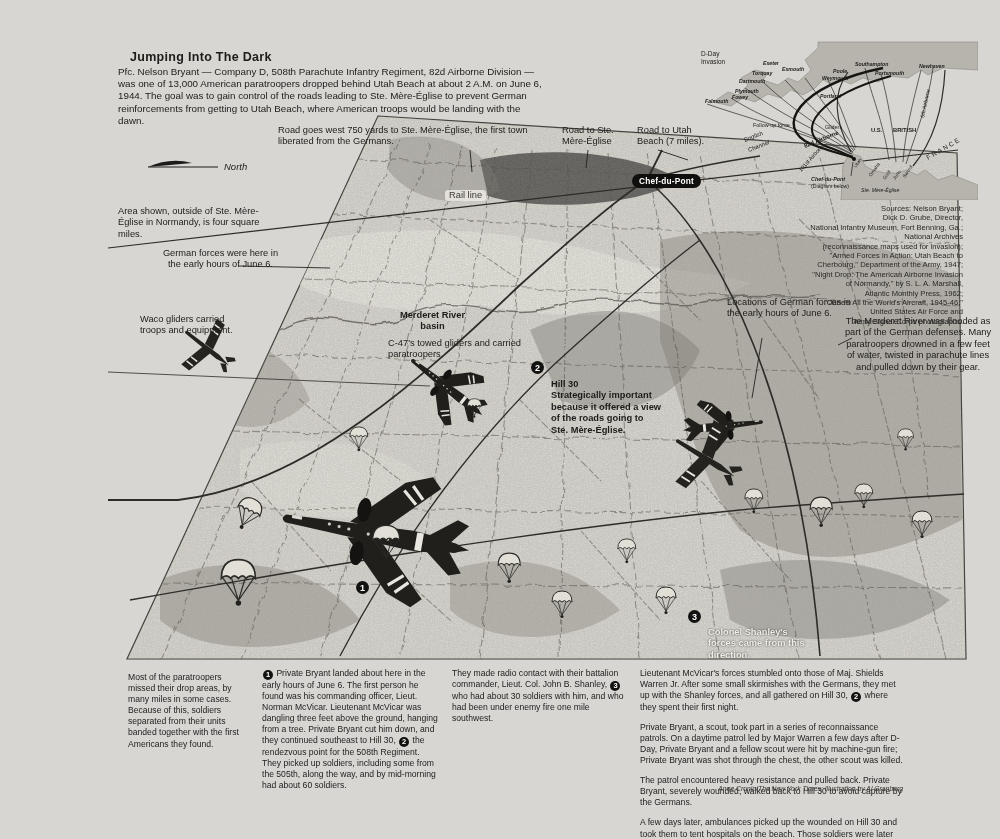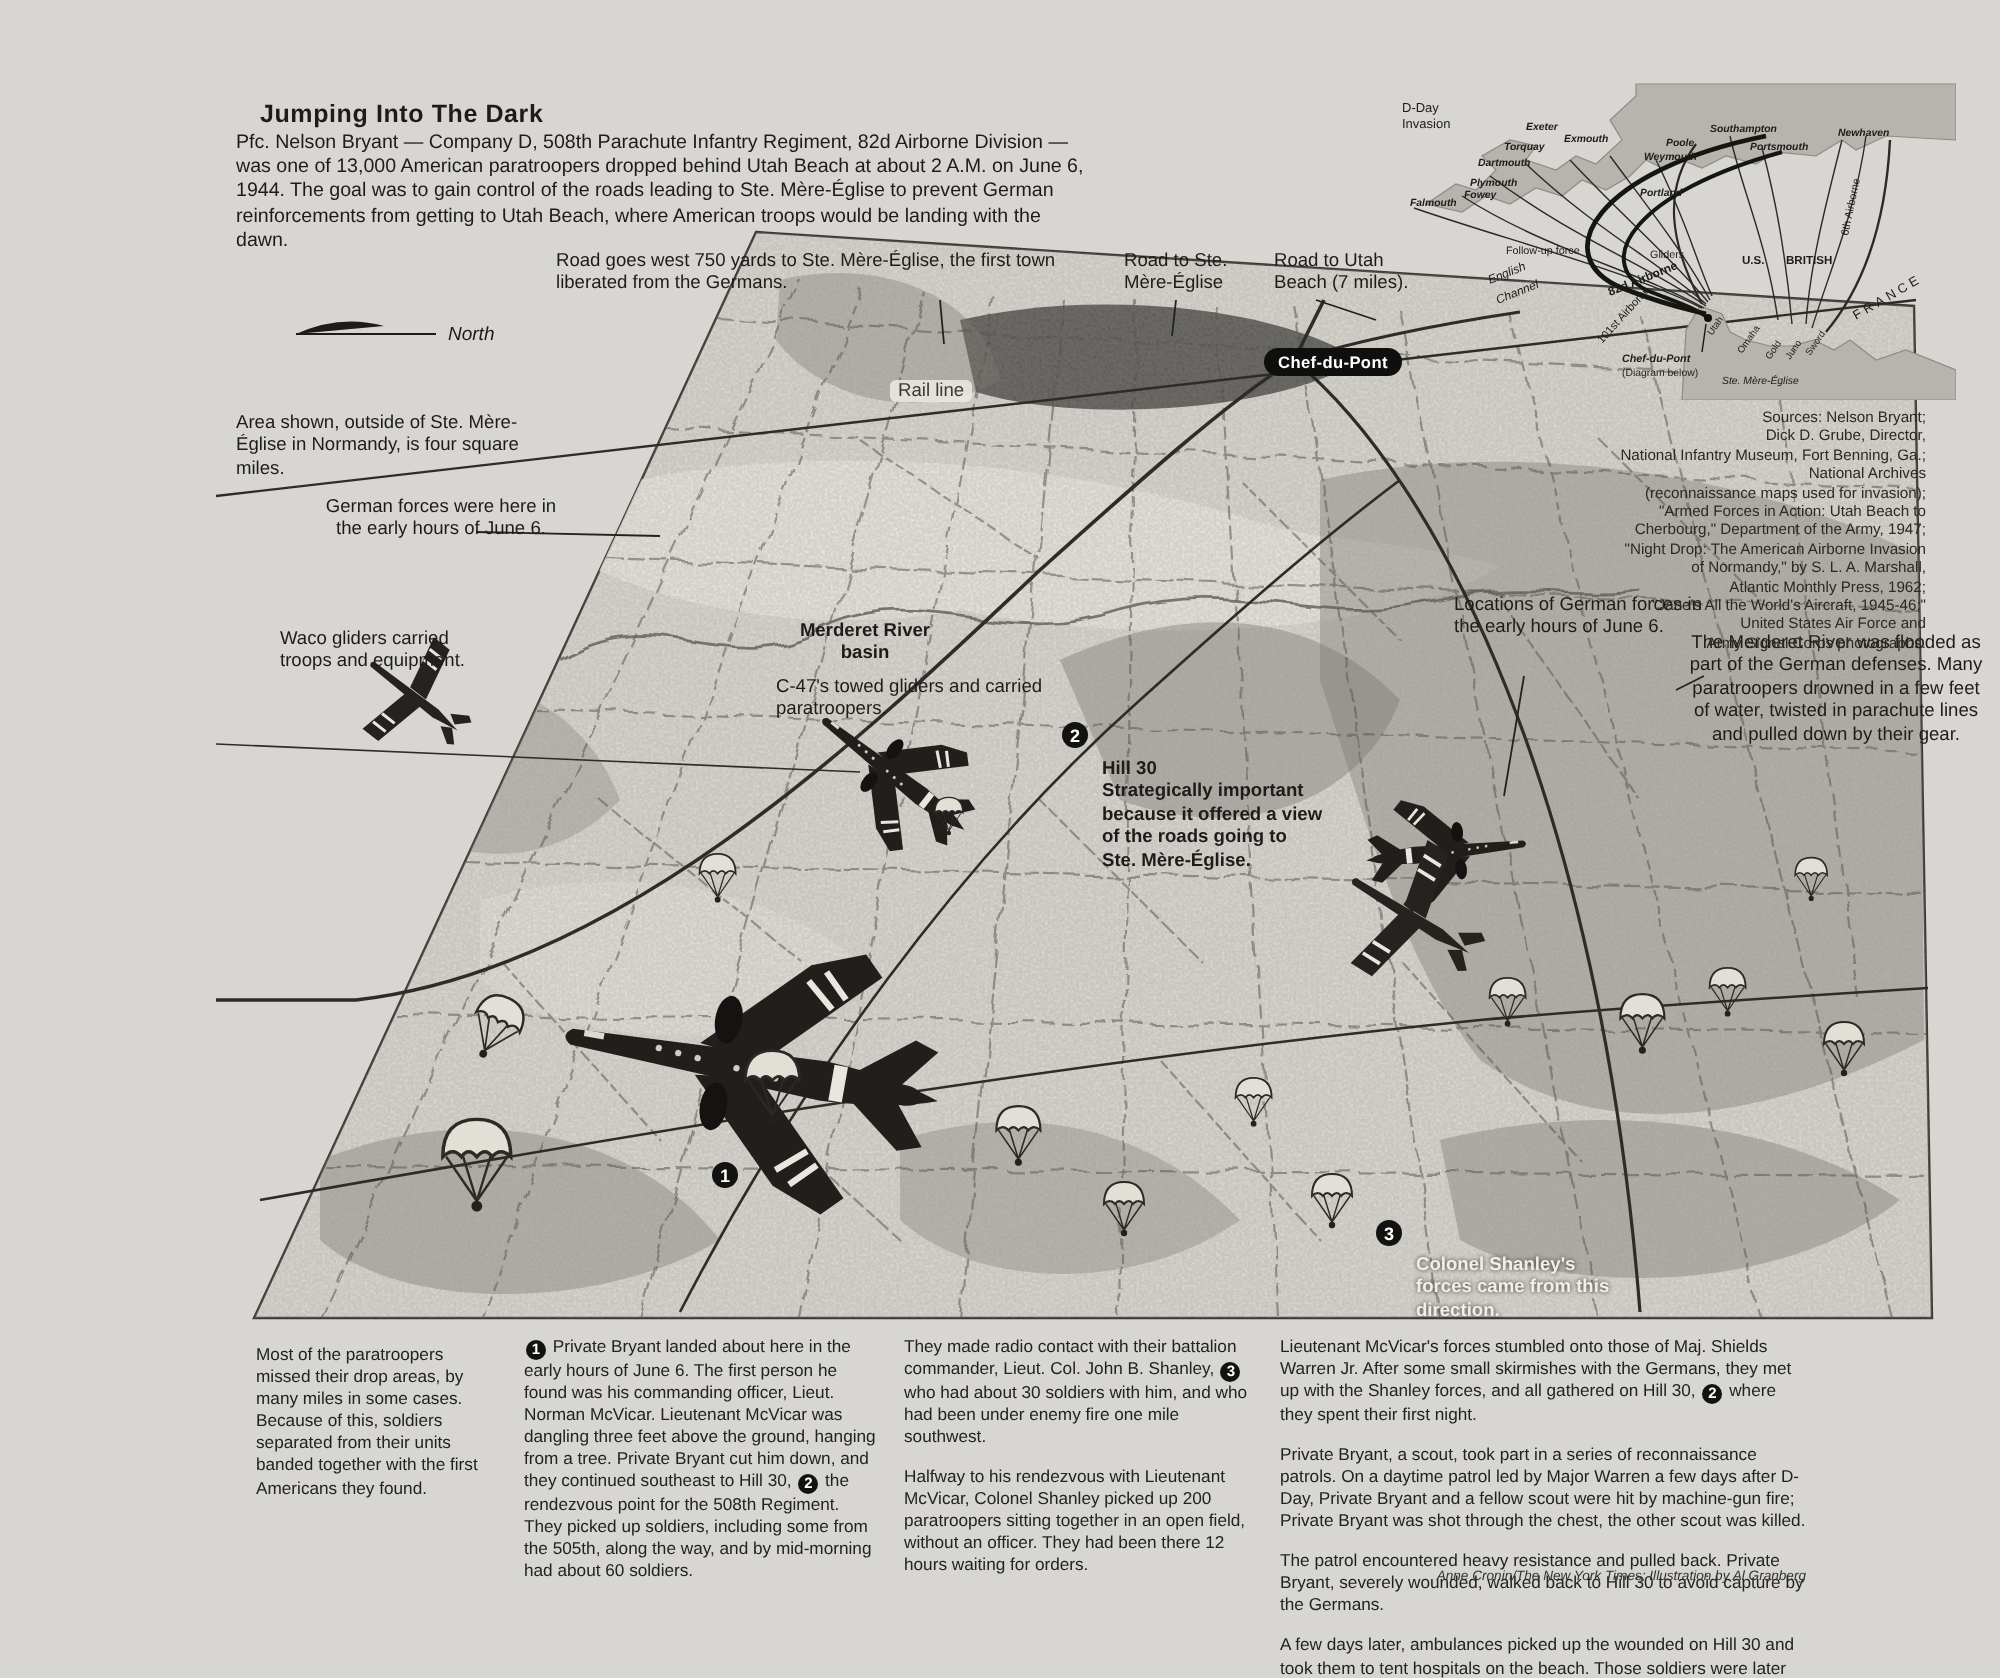--- a/index.html
+++ b/index.html
@@ -298,21 +298,20 @@
   <div class="abs col" style="left:128px;top:672px;width:122px;">
     <p>Most of the paratroopers missed their drop areas, by many miles in some cases. Because of this, soldiers separated from their units banded together with the first Americans they found.</p>
   </div>
 
   <div class="abs col" style="left:262px;top:668px;width:176px;">
     <p><span class="badge">1</span><span> Private Bryant landed about here in the early hours of June 6. The first person he found was his commanding officer, Lieut. Norman McVicar. Lieutenant McVicar was dangling three feet above the ground, hanging from a tree. Private Bryant cut him down, and they continued southeast to Hill 30, </span><span class="badge">2</span><span> the rendezvous point for the 508th Regiment. They picked up soldiers, including some from the 505th, along the way, and by mid-morning had about 60 soldiers.</span></p>
   </div>
 
   <div class="abs col" style="left:452px;top:668px;width:176px;">
     <p><span>They made radio contact with their battalion commander, Lieut. Col. John B. Shanley, </span><span class="badge">3</span><span> who had about 30 soldiers with him, and who had been under enemy fire one mile southwest.</span></p>
-    <p>Halfway to his rendezvous with Lieutenant McVicar, Colonel Shanley picked up 200 paratroopers sitting together in an open field, without an officer. They had been there 12 hours waiting for orders.</p>
   </div>
 
   <div class="abs col" style="left:640px;top:668px;width:266px;">
     <p><span>Lieutenant McVicar's forces stumbled onto those of Maj. Shields Warren Jr. After some small skirmishes with the Germans, they met up with the Shanley forces, and all gathered on Hill 30, </span><span class="badge">2</span><span> where they spent their first night.</span></p>
     <p>Private Bryant, a scout, took part in a series of reconnaissance patrols. On a daytime patrol led by Major Warren a few days after D-Day, Private Bryant and a fellow scout were hit by machine-gun fire; Private Bryant was shot through the chest, the other scout was killed.</p>
     <p>The patrol encountered heavy resistance and pulled back. Private Bryant, severely wounded, walked back to Hill 30 to avoid capture by the Germans.</p>
     <p>A few days later, ambulances picked up the wounded on Hill 30 and took them to tent hospitals on the beach. Those soldiers were later transported back to Britain.</p>
   </div>
 
   <div class="abs credit rt" style="left:650px;top:785px;width:253px;">Anne Cronin/The New York Times; Illustration by Al Granberg</div>

